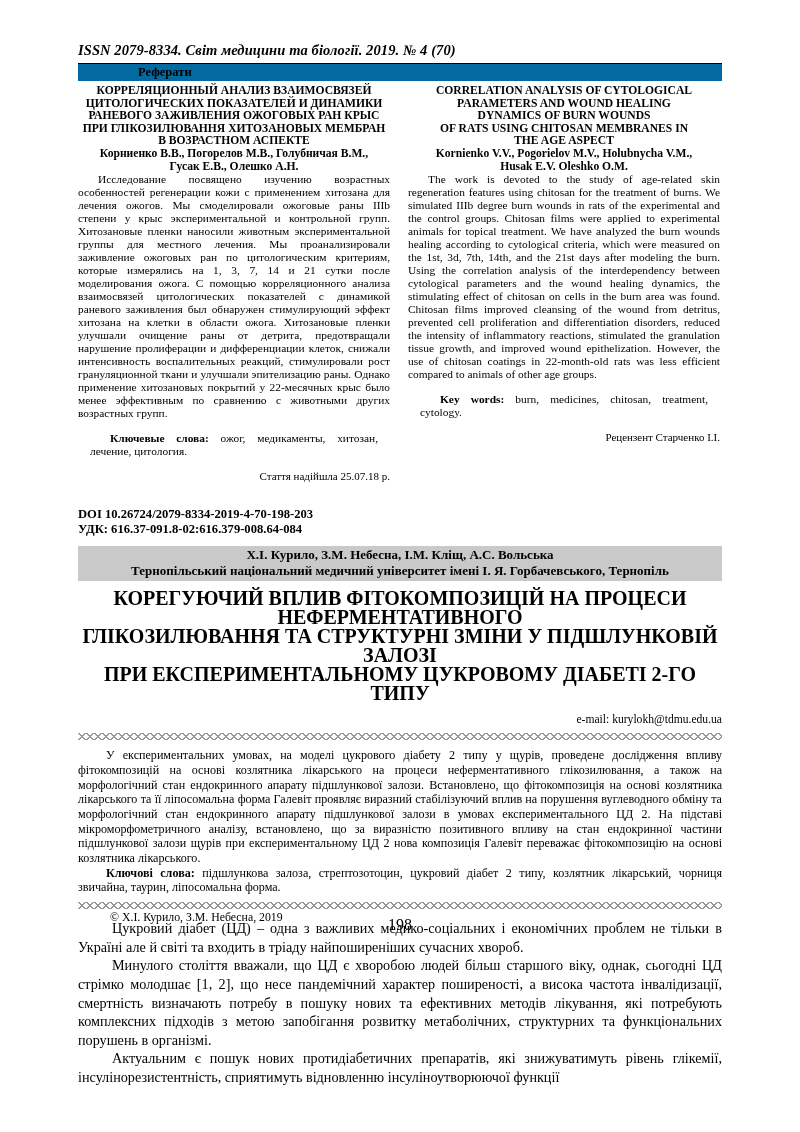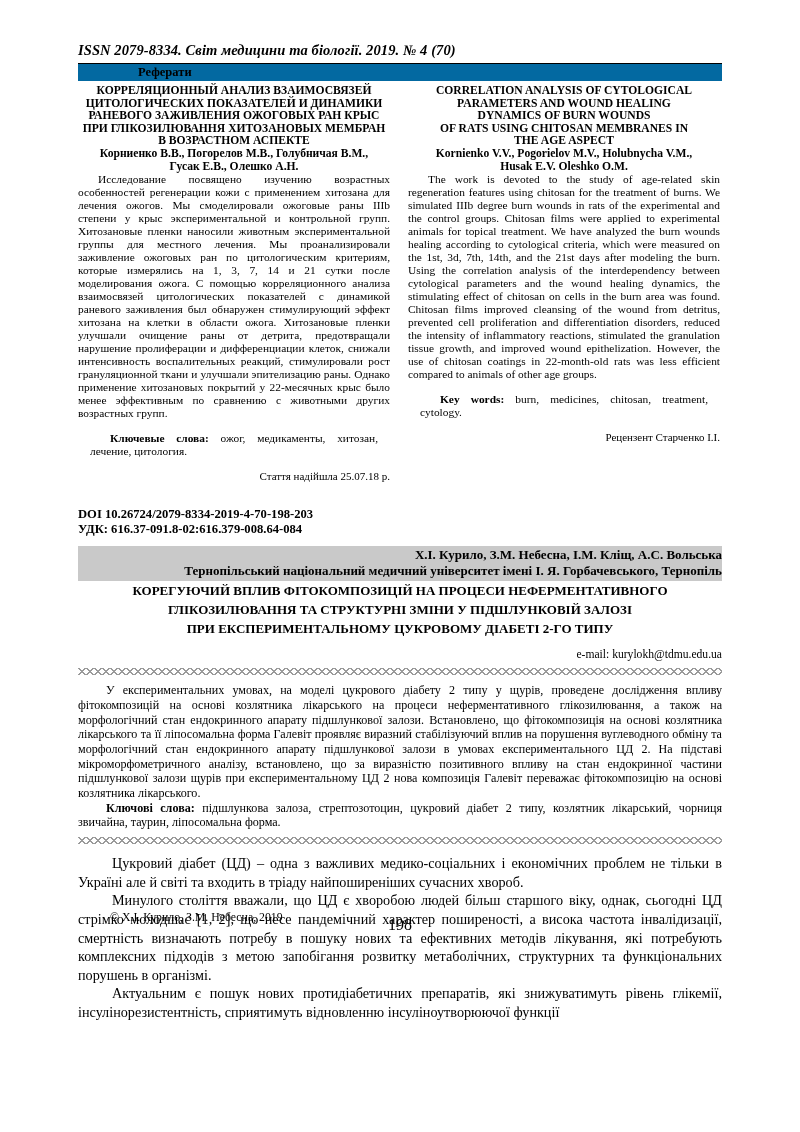--- a/index.html
+++ b/index.html
@@ -104,34 +104,35 @@
     font-weight: bold;
     font-size: 12.6px;
     line-height: 14.5px;
   }
 
   
   .authorband {
     background: #c9c9c9;
     margin-top: 10px;
     padding: 1px 0 2px 0;
-    text-align: right;
+    text-align: center;
   }
   .authorband .a-line {
     font-weight: bold;
     font-size: 13.0px;
     line-height: 16px;
   }
 
   
   .bigtitle {
     text-align: center;
     font-weight: bold;
-    font-size: 13px;
+    font-size: 20px;
     line-height: 19px;
+    margin-top: 8px;
   }
   .email {
     text-align: right;
     font-size: 11.6px;
     margin-top: 10px;
   }
 
   
   .zig {
     height: 7px;

